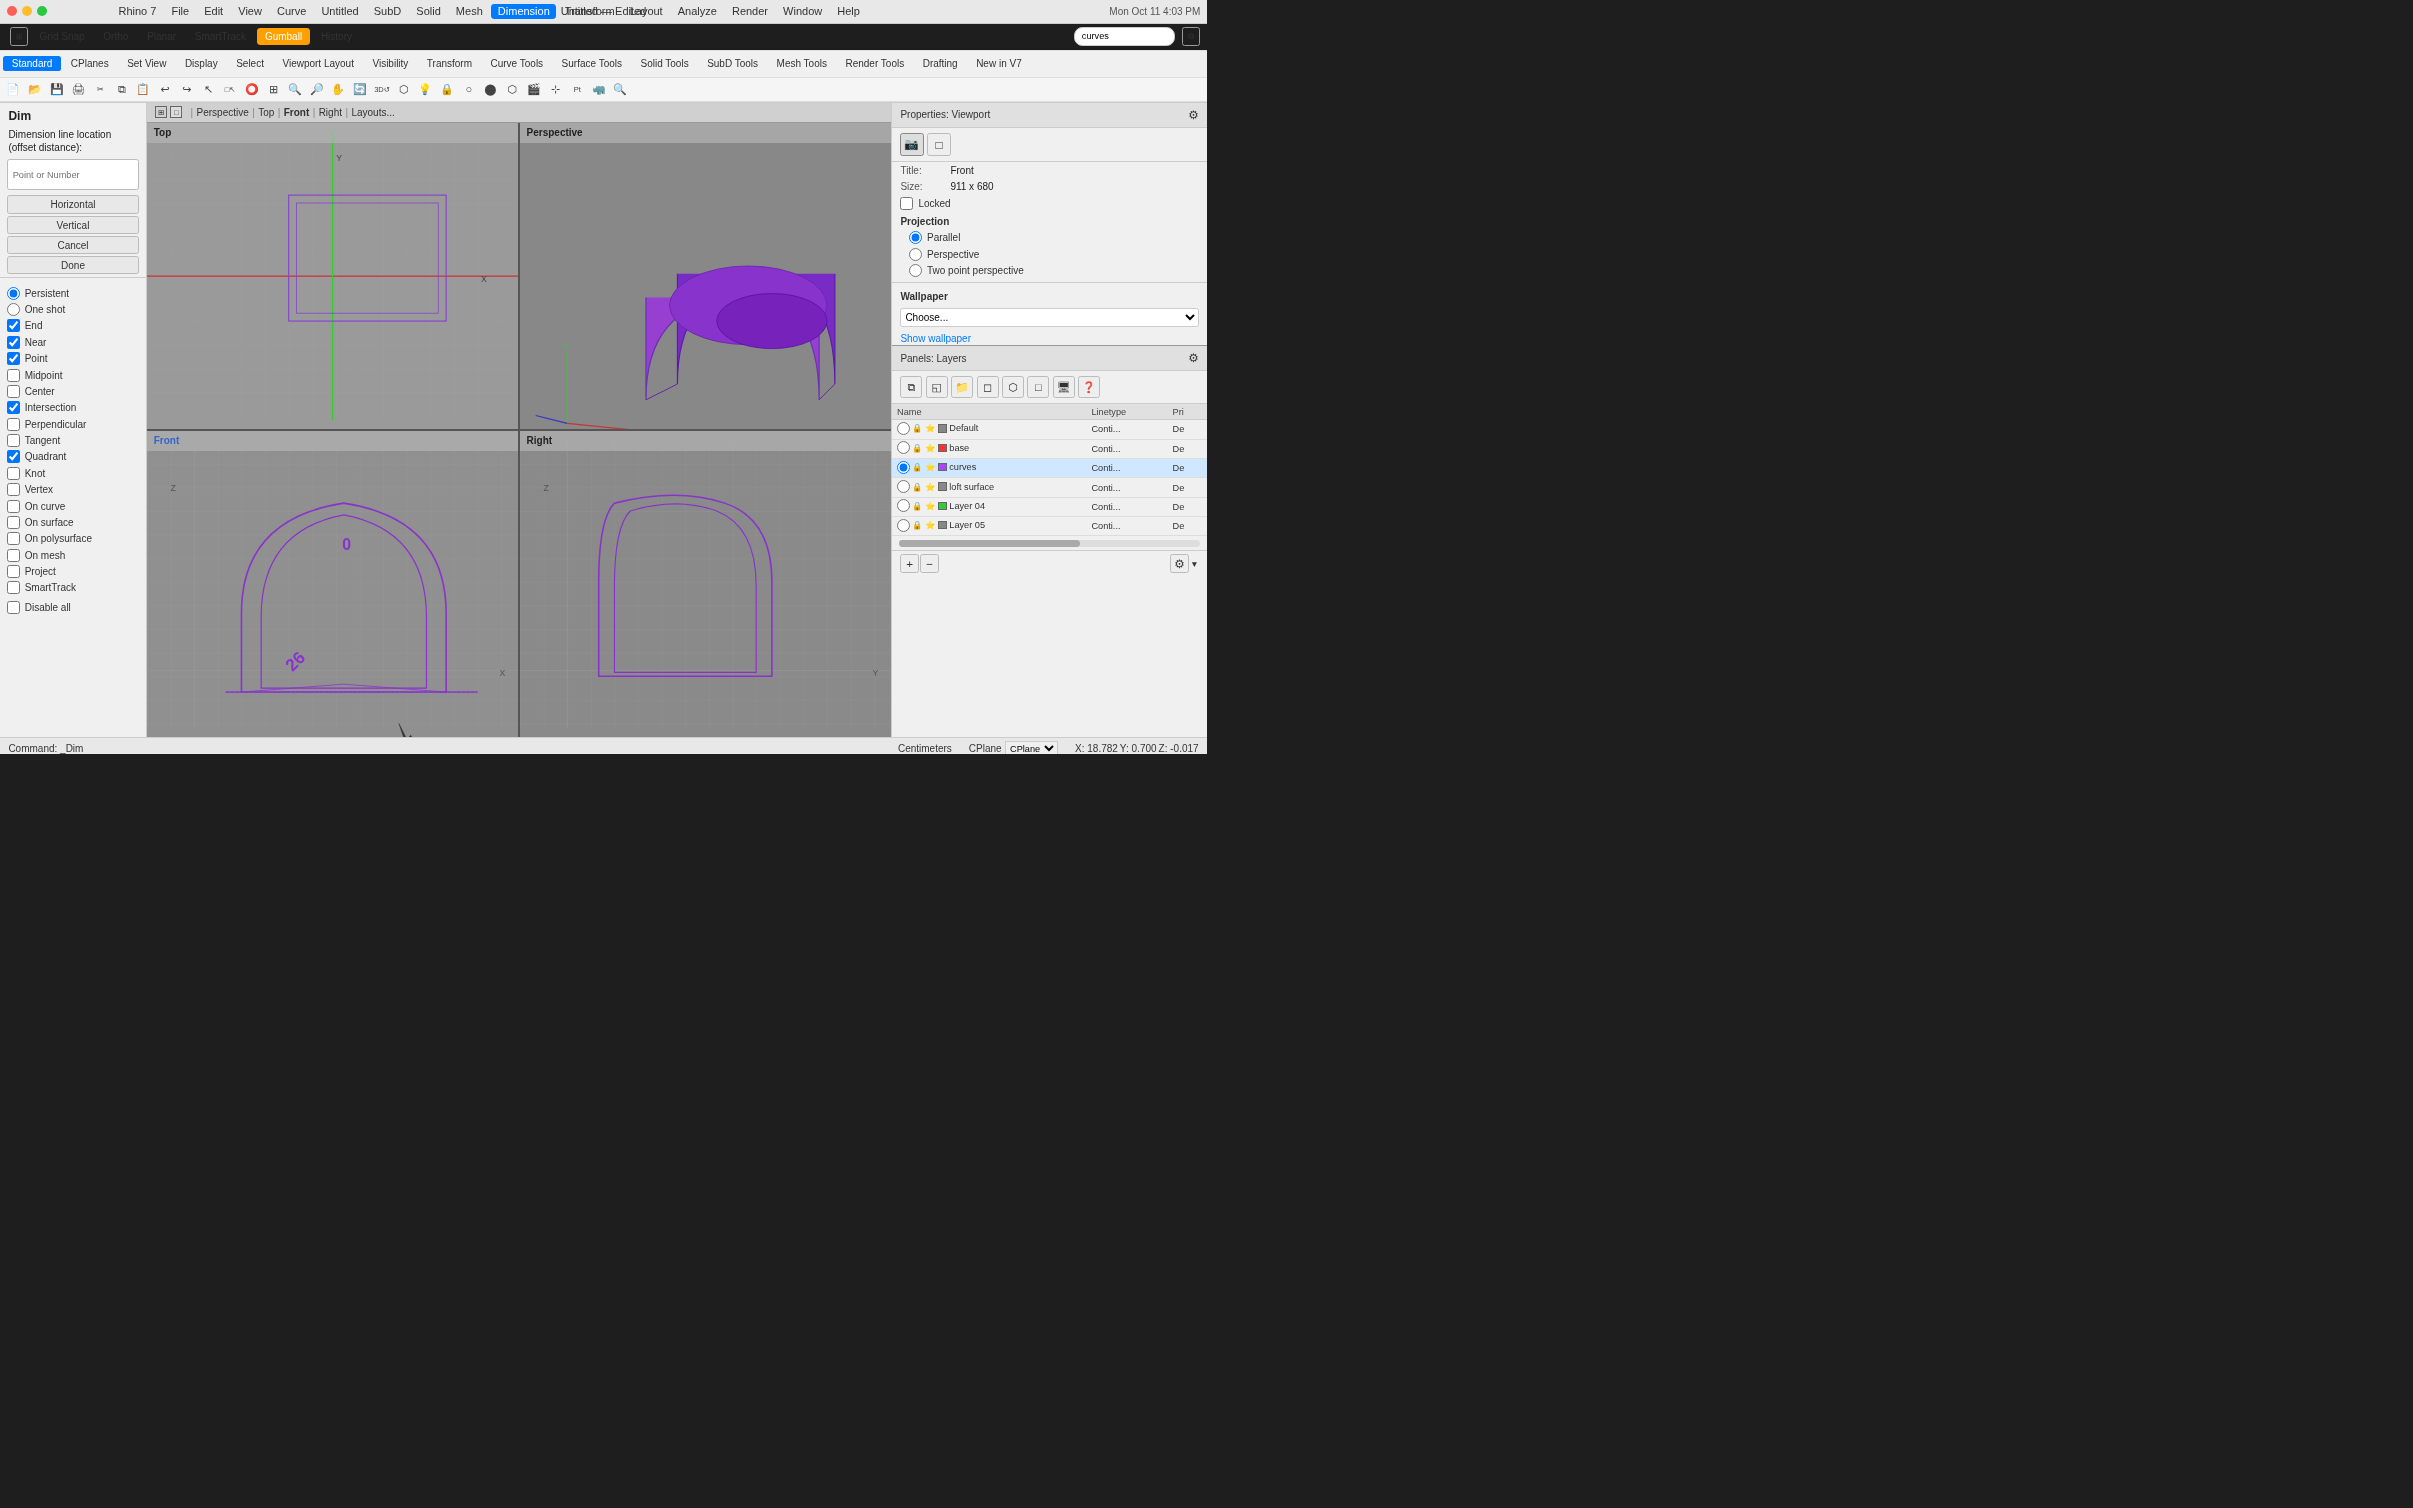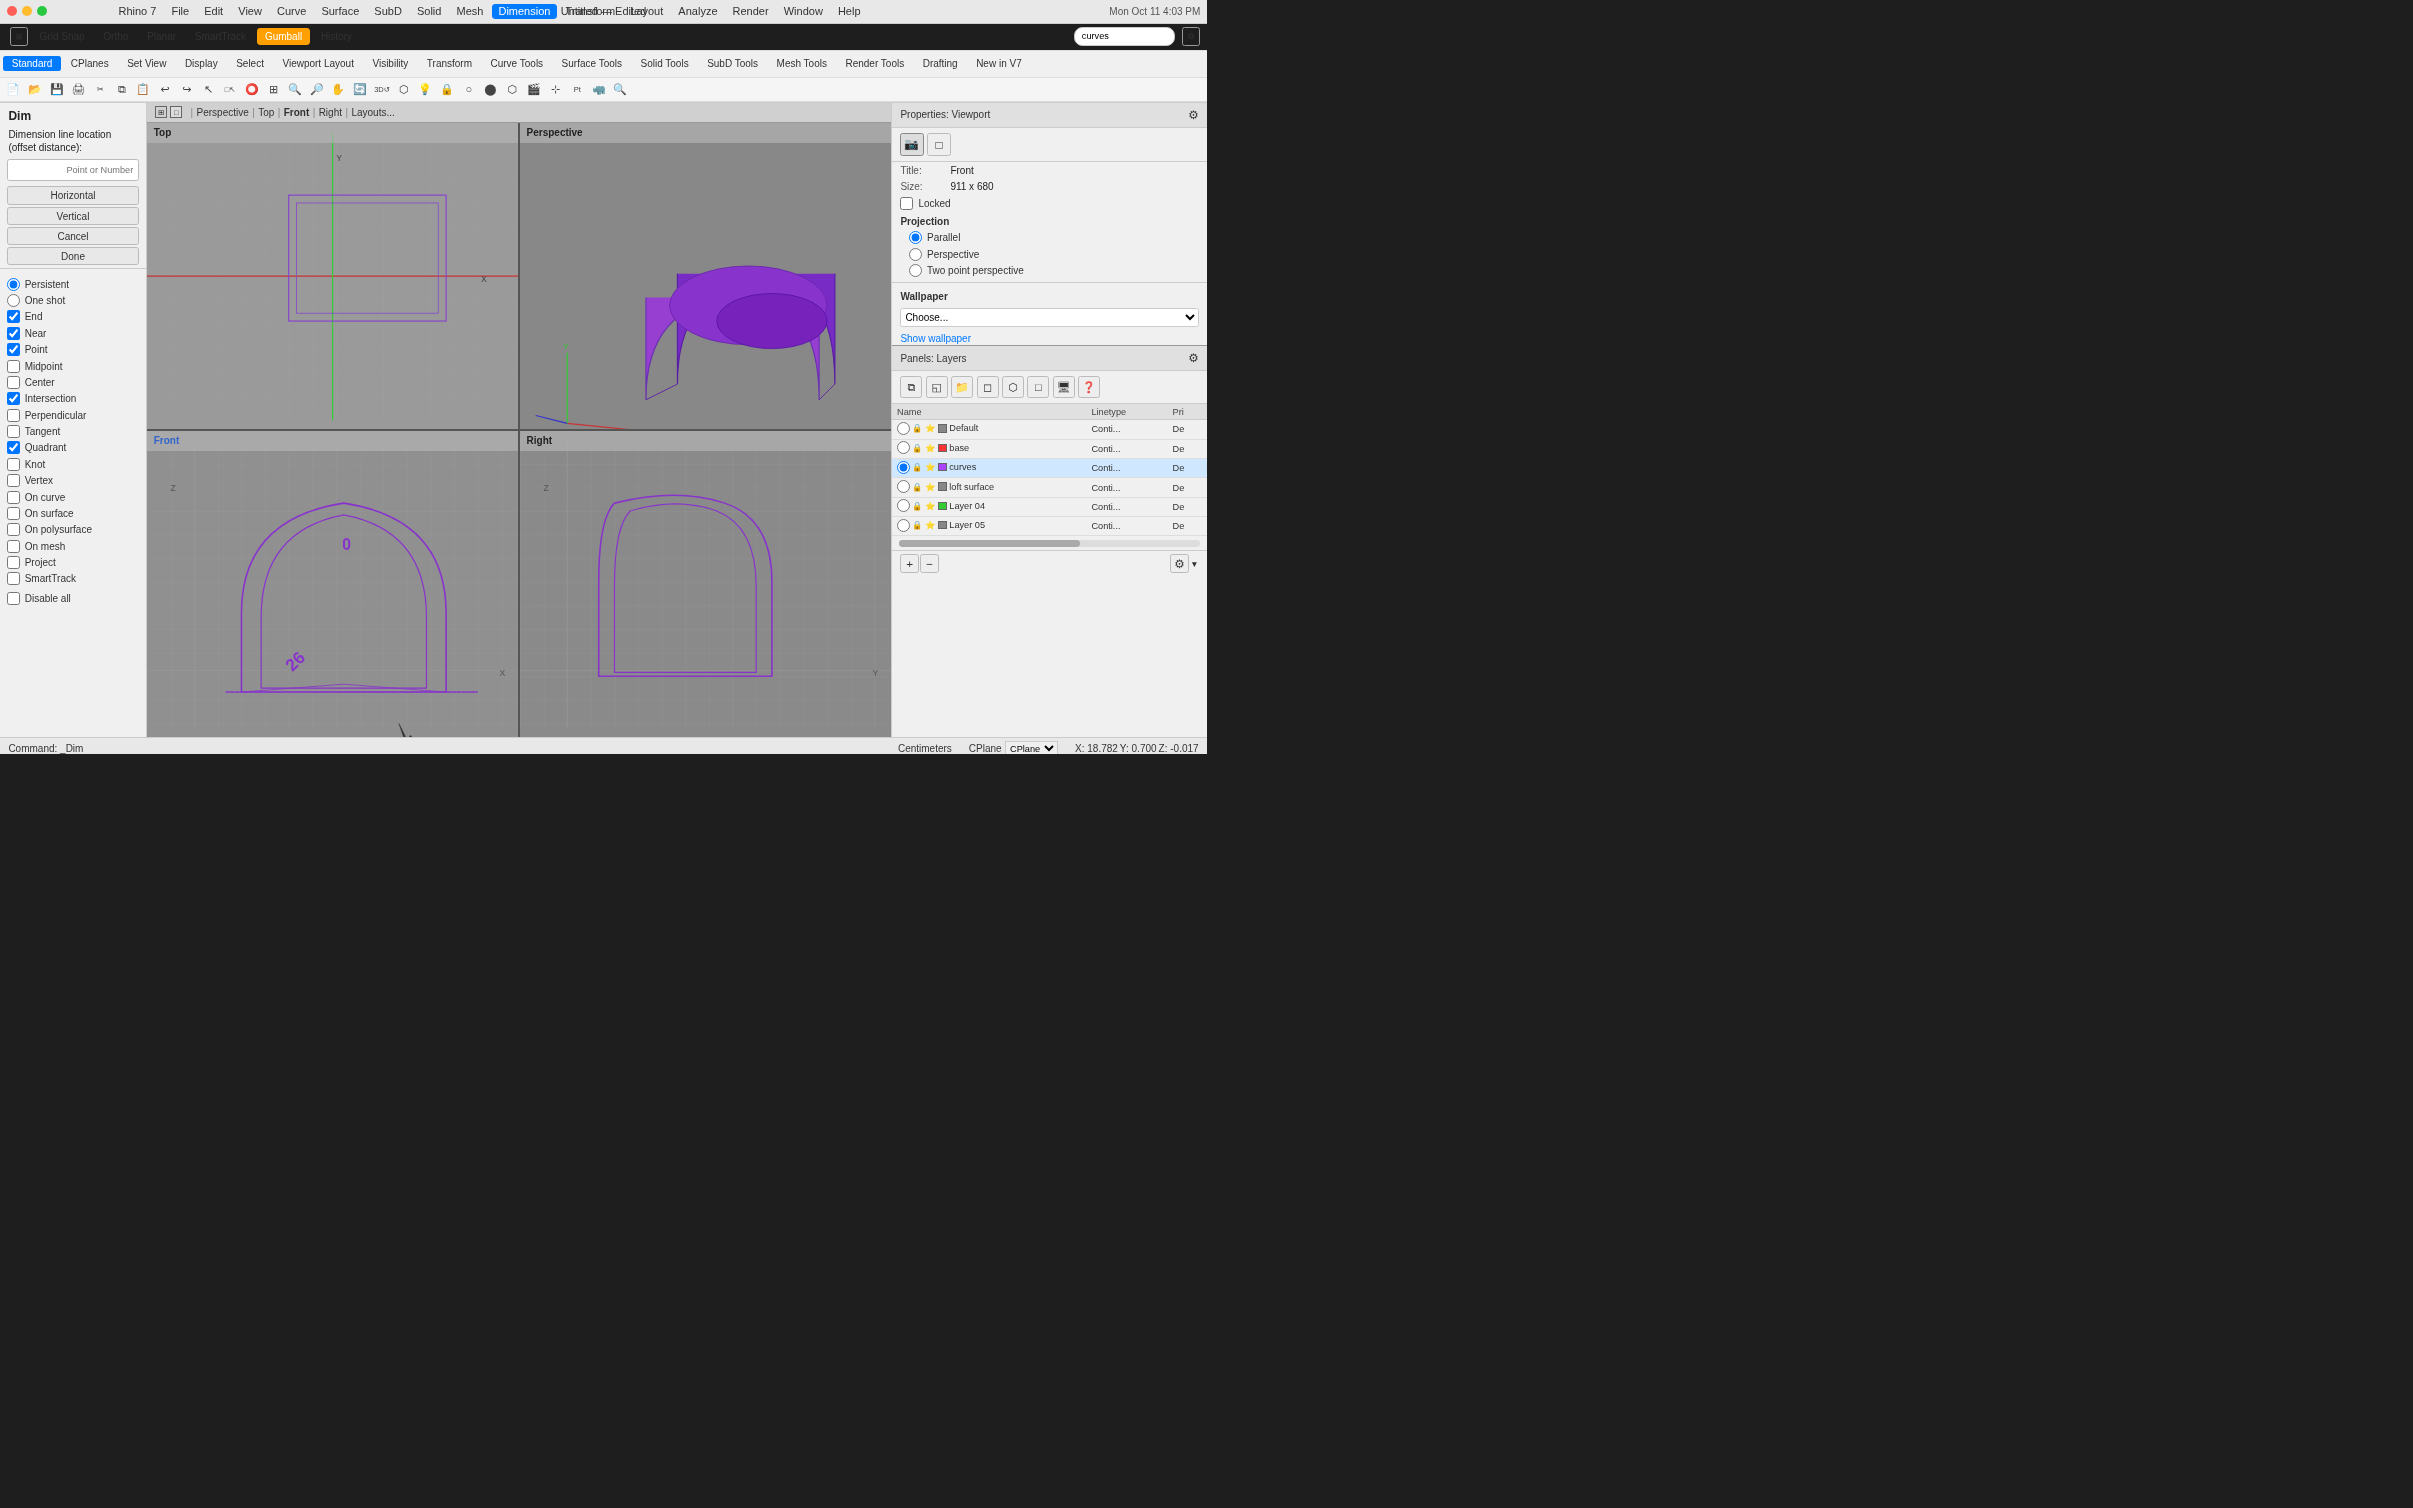--- a/index.html
+++ b/index.html
@@ -178,28 +178,27 @@
     .dim-subheader {
       padding: 1.7px 8.4px 3.4px;
       font-size: 10px;
       font-weight: 500;
       color: #222;
       line-height: 1.3;
     }
     .dim-input {
       margin: 3.4px 6.7px;
       width: calc(100% - 13.4px);
-      height: 22px;
+      height: 31px;
       border: 0.8px solid #bbb;
       border-radius: 2.5px;
       padding: 0 5px;
       font-size: 9.2px;
       background: white;
       color: #999;
-      text-align: right;
     }
     .dim-btn {
       display: block;
       margin: 1.7px 6.7px;
       width: calc(100% - 13.4px);
       height: 18.4px;
       border: 0.8px solid #bbb;
       border-radius: 2.5px;
       background: #e8e8e8;
       font-size: 10px;
@@ -550,21 +549,21 @@
     <div class="traffic-light tl-min"></div>
     <div class="traffic-light tl-max"></div>
   </div>
   <div class="title-bar-menus">
     <span class="menu-item"></span>
     <span class="menu-item">Rhino 7</span>
     <span class="menu-item">File</span>
     <span class="menu-item">Edit</span>
     <span class="menu-item">View</span>
     <span class="menu-item">Curve</span>
-    <span class="menu-item">Surface</span>
+    <span class="menu-item">Untitled</span>
     <span class="menu-item">SubD</span>
     <span class="menu-item">Solid</span>
     <span class="menu-item">Mesh</span>
     <span class="menu-item" style="background:#007aff;color:white;border-radius:3.4px;">Dimension</span>
     <span class="menu-item">Transform</span>
     <span class="menu-item">Layout</span>
     <span class="menu-item">Analyze</span>
     <span class="menu-item">Render</span>
     <span class="menu-item">Window</span>
     <span class="menu-item">Help</span>

